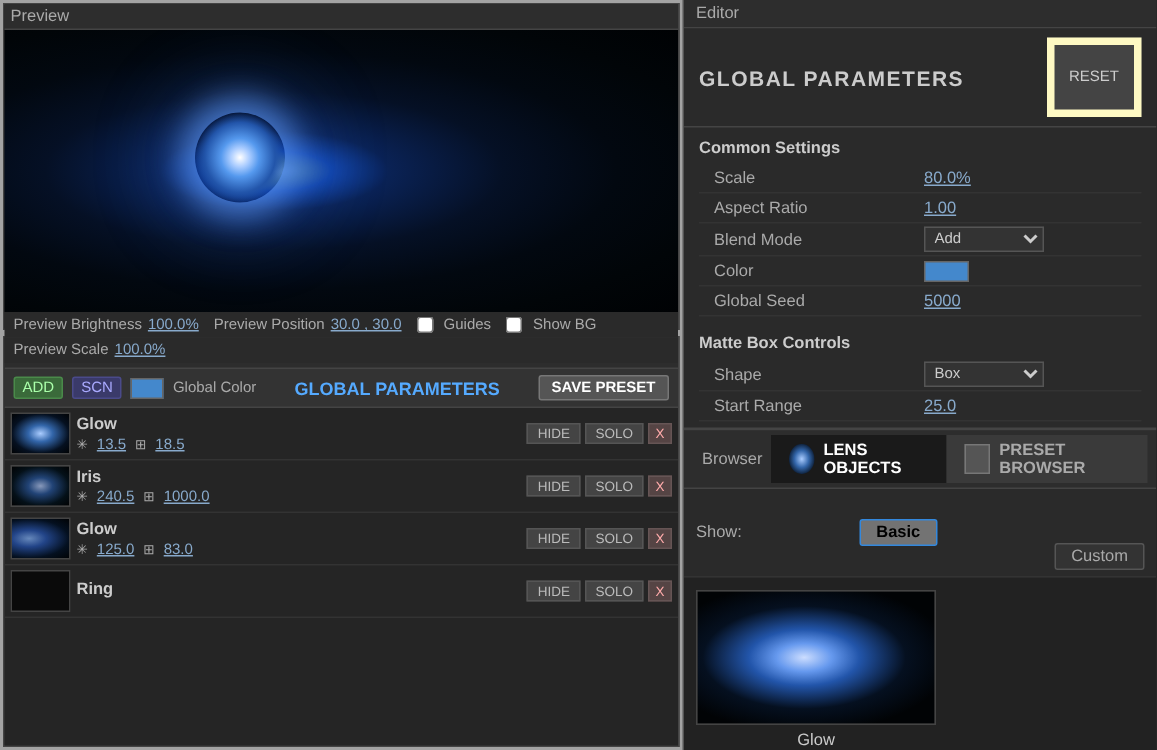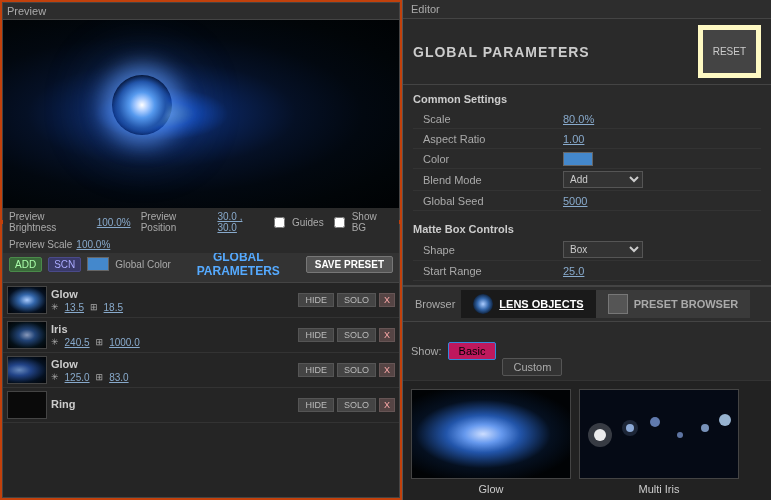--- a/index.html
+++ b/index.html
@@ -10,25 +10,25 @@
       font-family: Arial, sans-serif;
       font-size: 11px;
       color: #ccc;
       overflow: hidden;
       display: flex;
       flex-direction: row;
     }
 
     
     .left-panel {
-      width: 403px;
+      width: 456px;
       height: 500px;
       display: flex;
       flex-direction: column;
-      background: #c2410c;
+      background: #a3a3a3;
       border-right: 1px solid #555;
     }
 
     .preview-section {
       background: #1a1a1a;
       border: 1px solid #444;
       margin: 2px;
       position: relative;
       height: 218px;
     }
@@ -421,21 +421,20 @@
       gap: 6px;
       padding: 4px 12px;
       cursor: pointer;
       font-size: 11px;
       font-weight: bold;
     }
 
     .browser-tab-active {
       background: #1a1a1a;
       color: #fff;
-      text-decoration: underline;
     }
 
     .browser-tab-inactive {
       background: #3a3a3a;
       color: #aaa;
     }
 
     .tab-icon {
       width: 20px;
       height: 20px;
@@ -452,38 +451,40 @@
       border: 1px solid #777;
     }
 
     .browser-filter-bar {
       display: flex;
       align-items: center;
       padding: 4px 8px;
       gap: 6px;
       background: #2a2a2a;
       border-bottom: 1px solid #333;
+      justify-content: space-between;
     }
 
     .show-label {
       color: #aaa;
       font-size: 11px;
     }
 
     .filter-btn {
       padding: 2px 10px;
       font-size: 11px;
       cursor: pointer;
       border-radius: 2px;
     }
 
     .filter-btn-active {
-      background: #be185d;
+      background: #737373;
       color: #000;
       border: 1px solid #3388dd;
+      font-weight: bold;
     }
 
     .filter-btn-inactive {
       background: #333;
       color: #aaa;
       border: 1px solid #555;
       margin-top: 32px;
     }
 
     .browser-grid {
@@ -666,31 +667,31 @@
         <span class="param-label">Scale</span>
         <span class="param-value-link">80.0%</span>
       </div>
 
       <div class="param-row">
         <span class="param-label">Aspect Ratio</span>
         <span class="param-value-link">1.00</span>
       </div>
 
       <div class="param-row">
-        <span class="param-label">Color</span>
-        <div class="param-color-swatch"></div>
-      </div>
-
-      <div class="param-row">
         <span class="param-label">Blend Mode</span>
         <select class="param-dropdown">
           <option>Add</option>
           <option>Screen</option>
           <option>Normal</option>
         </select>
+      </div>
+
+      <div class="param-row">
+        <span class="param-label">Color</span>
+        <div class="param-color-swatch"></div>
       </div>
 
       <div class="param-row">
         <span class="param-label">Global Seed</span>
         <span class="param-value-link">5000</span>
       </div>
     </div>
 
     <div class="settings-section">
       <div class="section-heading">Matte Box Controls</div>

